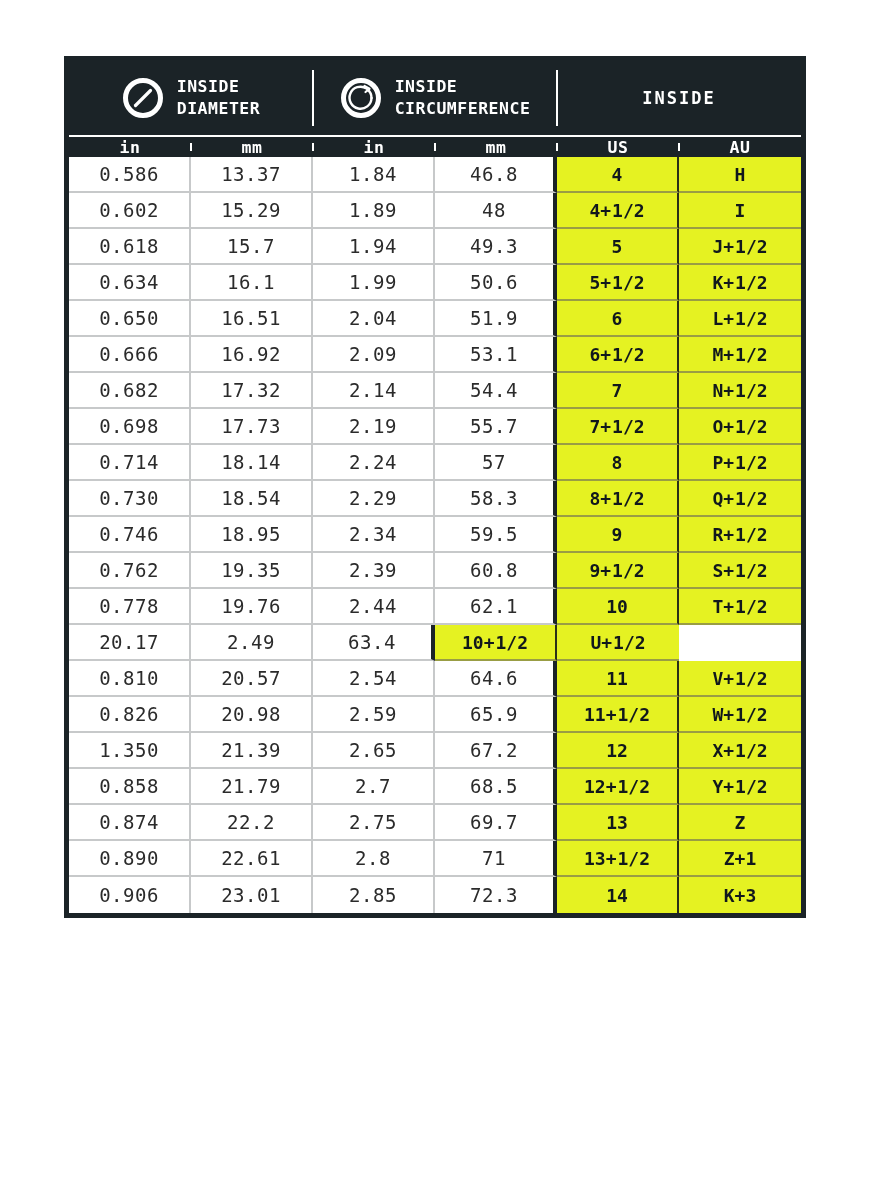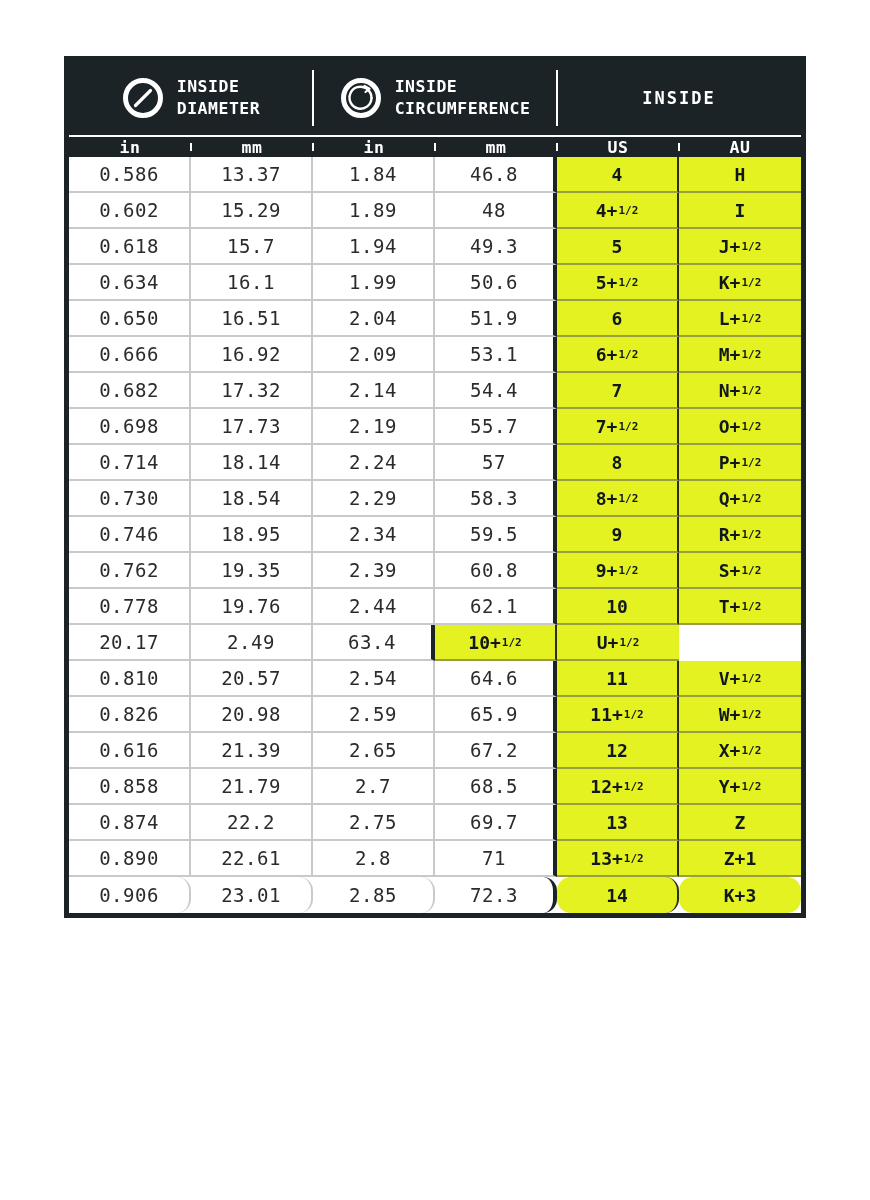--- a/index.html
+++ b/index.html
@@ -88,34 +88,34 @@
     display: flex;
     align-items: center;
     justify-content: center;
     font-size: 19px;
     color: #2b2b2b;
     letter-spacing: 0.5px;
     border-right: 2px solid #c7c9ca;
     border-bottom: 2px solid #c7c9ca;
     background: #ffffff;
   }
-  .tr:last-child .td { border-bottom: none; border-radius: 14px; }
+  .tr:last-child .td { border-bottom: none; }
   .td.pre-yellow { border-right: 4px solid #1b2327; }
   .td.yellow {
     background: #e5f222;
     font-weight: bold;
     font-size: 18px;
     color: #11181c;
     border-right: 2px solid #2a2f18;
     border-bottom: 2px solid #999d44;
     letter-spacing: 0;
   }
   .td.yellow:last-child { border-right: none; }
   .frac {
-    font-size: 11px;
+    font-size: 18px;
     font-weight: 600;
     margin-left: 1px;
     letter-spacing: 0;
   }
 </style>
 </head>
 <body>
 
 <div class="page">
   <div class="table-wrap">
@@ -392,21 +392,21 @@
             <span>11+</span>
             <span class="frac">1/2</span>
           </div>
     <div class="td yellow">
             <span>W+</span>
             <span class="frac">1/2</span>
           </div>
   </div>
 
   <div class="tr">
-    <div class="td">0.616</div>
+    <div class="td">1.350</div>
     <div class="td">21.39</div>
     <div class="td">2.65</div>
     <div class="td pre-yellow">67.2</div>
     <div class="td yellow">
             <span>12</span>
           </div>
     <div class="td yellow">
             <span>X+</span>
             <span class="frac">1/2</span>
           </div>

